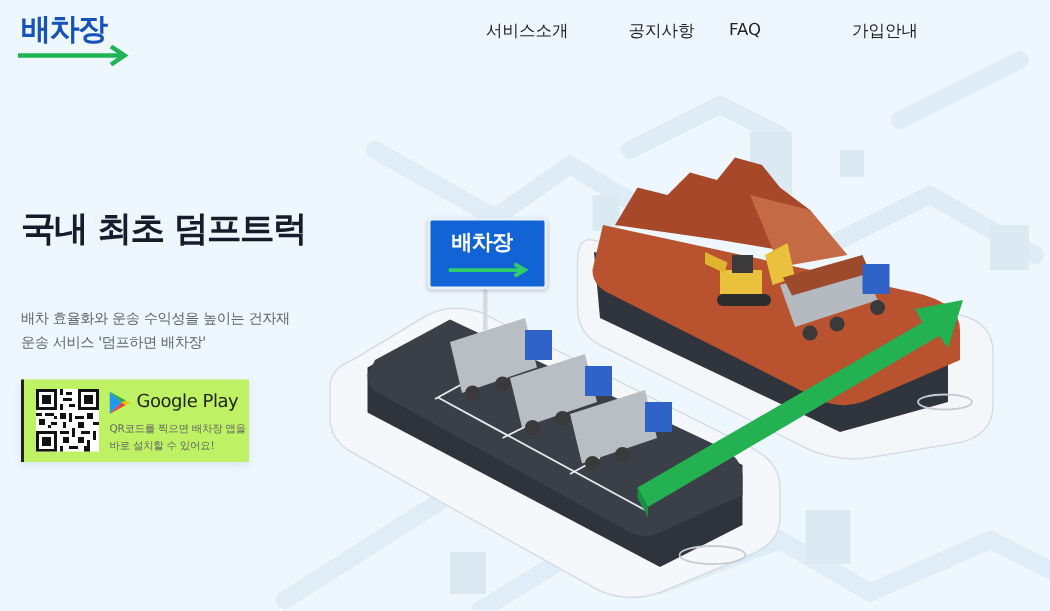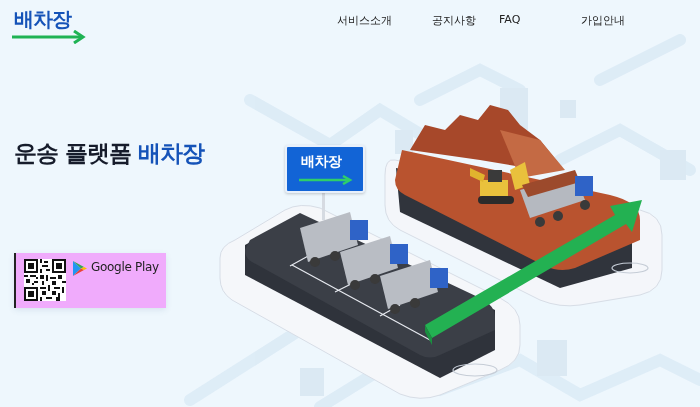--- a/index.html
+++ b/index.html
@@ -21,36 +21,36 @@
       position: absolute; left: 2px; top: 0;
       font-size: 20px; font-weight: bold; color: #1553b8;
       letter-spacing: -1px;
     }
     .logo-arrow { position: absolute; left: 0; top: 24px; }
     .nav {
       position: absolute; top: 13px; left: 0; width: 700px; height: 20px;
     }
     .nav-item {
       position: absolute; top: 0; font-size: 11px; color: #222;
-      cursor: pointer; white-space: nowrap; margin-left: 13px;
+      cursor: pointer; white-space: nowrap;
     }
     .hero-title {
       position: absolute; left: 14px; top: 138px;
       font-size: 23px; font-weight: bold; line-height: 30px;
       color: #161c2b; letter-spacing: -1px;
     }
     .hero-title .accent { color: #1553b8; }
     .hero-desc {
       position: absolute; left: 14px; top: 205px;
       font-size: 9.5px; line-height: 16px; color: #5d6470;
       letter-spacing: -0.3px;
     }
     .app-card {
       position: absolute; left: 14px; top: 253px; width: 152px; height: 55px;
-      background: #f0abfc; border-left: 2px solid #222;
+      background: #bef264; border-left: 2px solid #222;
       box-shadow: 0 2px 6px rgba(60,90,130,0.12);
     }
     .qr {
       position: absolute; left: 8px; top: 6px; width: 42px; height: 42px;
     }
     .gp-logo { position: absolute; left: 57px; top: 8px; }
     .gp-text {
       position: absolute; left: 75px; top: 7px;
       font-size: 12px; color: #222; letter-spacing: -0.3px;
     }
@@ -175,24 +175,26 @@
 
 <div class="sign">
   <span class="sign-text">배차장</span>
   <svg class="sign-arrow" width="56" height="10" viewBox="0 0 56 10">
     <line x1="0" y1="5" x2="50" y2="5" stroke="#2fce6a" stroke-width="2.5"></line>
     <polyline points="44,1 51,5 44,9" fill="none" stroke="#2fce6a" stroke-width="2.5"></polyline>
   </svg>
 </div>
 
 <div class="hero-title">
-  <div><span>운송 플랫폼 </span><span class="accent">배차장</span></div>
+  <div>국내 최초 덤프트럭</div>
 </div>
 
 <div class="hero-desc">
+  <div>배차 효율화와 운송 수익성을 높이는 건자재</div>
+  <div>운송 서비스 '덤프하면 배차장'</div>
 </div>
 
 <div class="app-card">
   <svg class="qr" viewBox="0 0 21 21" shape-rendering="crispEdges">
     <rect width="21" height="21" fill="#fff"></rect>
     <g fill="#111">
       <rect x="0" y="0" width="7" height="7"></rect>
         <rect x="1" y="1" width="5" height="5" fill="#fff"></rect>
         <rect x="2" y="2" width="3" height="3"></rect>
       <rect x="14" y="0" width="7" height="7"></rect>
@@ -231,13 +233,17 @@
         <rect x="6" y="9" width="1" height="1"></rect>
     </g>
   </svg>
   <svg class="gp-logo" width="14" height="15" viewBox="0 0 14 15">
     <path d="M0 0 L8 7.5 L0 15 Z" fill="#2196f3"></path>
     <path d="M0 0 L11 6 L8 7.5 Z" fill="#34a853"></path>
     <path d="M0 15 L11 9 L8 7.5 Z" fill="#ea4335"></path>
     <path d="M11 6 L14 7.5 L11 9 L8 7.5 Z" fill="#fbbc04"></path>
   </svg>
   <span class="gp-text">Google Play</span>
+  <div class="gp-desc">
+    <div>QR코드를 찍으면 배차장 앱을</div>
+    <div>바로 설치할 수 있어요!</div>
+  </div>
 </div>
 
 </body></html>

